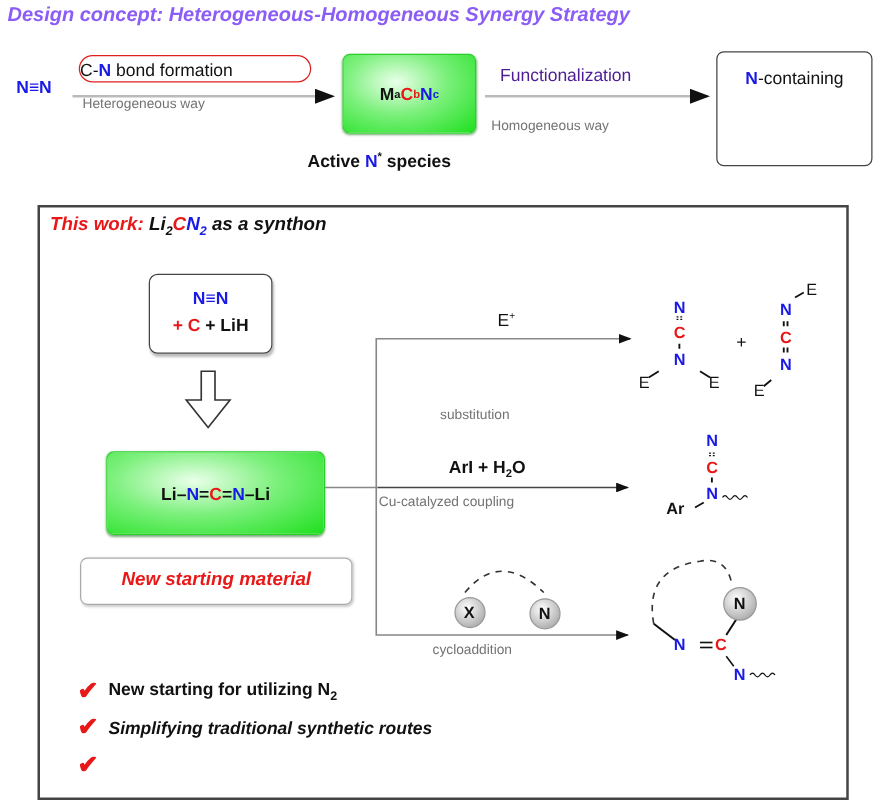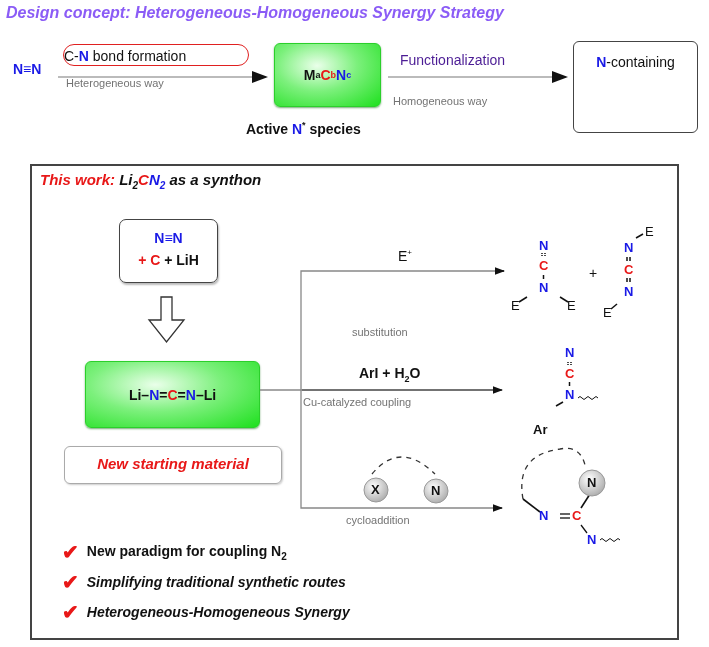--- a/index.html
+++ b/index.html
@@ -160,31 +160,30 @@
 
 <div class="abs mol blue" style="left:624px;top:240px;">N</div>
 <div class="abs mol red" style="left:624px;top:262px;">C</div>
 <div class="abs mol blue" style="left:624px;top:284px;">N</div>
 <div class="abs mol" style="left:645px;top:224px;font-weight:normal;">E</div>
 <div class="abs mol" style="left:603px;top:305px;font-weight:normal;">E</div>
 
 <div class="abs mol blue" style="left:565px;top:345px;">N</div>
 <div class="abs mol red" style="left:565px;top:366px;">C</div>
 <div class="abs mol blue" style="left:565px;top:387px;">N</div>
-<div class="abs mol" style="left:533px;top:422px;text-align:center;">Ar</div>
+<div class="abs mol" style="left:533px;top:399px;text-align:center;">Ar</div>
 
 <div class="abs mol" style="left:587px;top:475px;">N</div>
 <div class="abs mol blue" style="left:539px;top:508px;">N</div>
 <div class="abs mol red" style="left:572px;top:508px;">C</div>
 <div class="abs mol blue" style="left:587px;top:532px;">N</div>
 
 <div class="abs bullet" style="top:543px;">
     <span class="check">✔</span>
-    <span><span>New paradigm for coupling N</span><sub>2</sub></span>
+    <span><span>New starting for utilizing N</span><sub>2</sub></span>
   </div>
 <div class="abs bullet" style="top:573px;font-style:italic;">
     <span class="check" style="font-style:normal">✔</span>
     <span>Simplifying traditional synthetic routes</span>
   </div>
 <div class="abs bullet" style="top:603px;font-style:italic;">
     <span class="check" style="font-style:normal">✔</span>
-    <span>Heterogeneous-Homogeneous Synergy</span>
   </div>
 
 </body></html>

